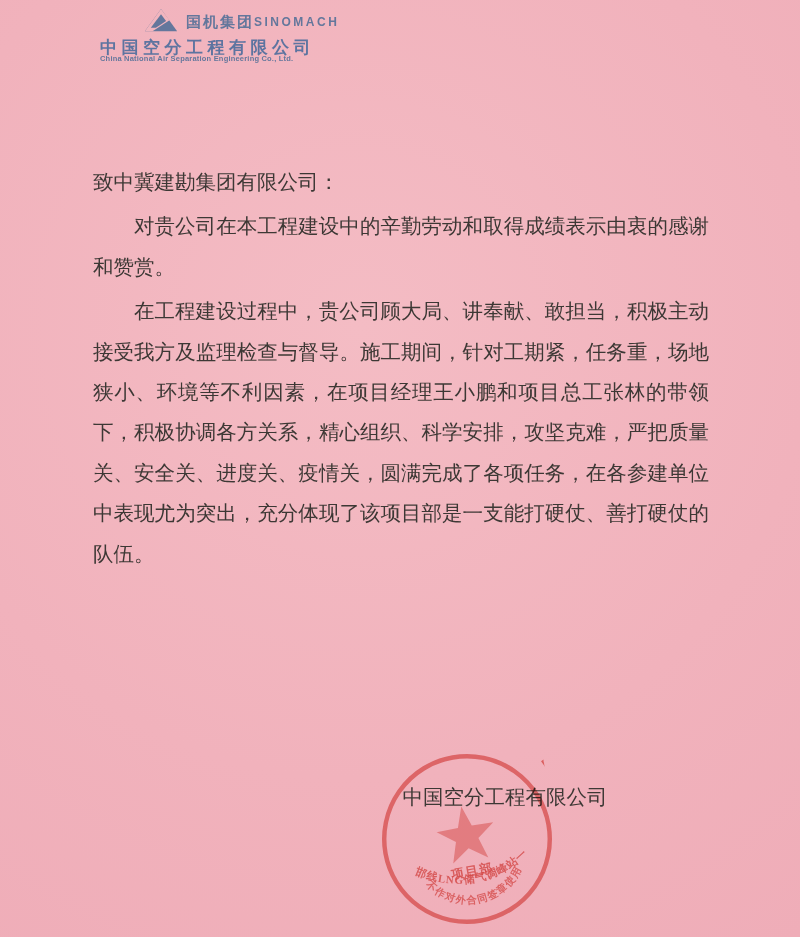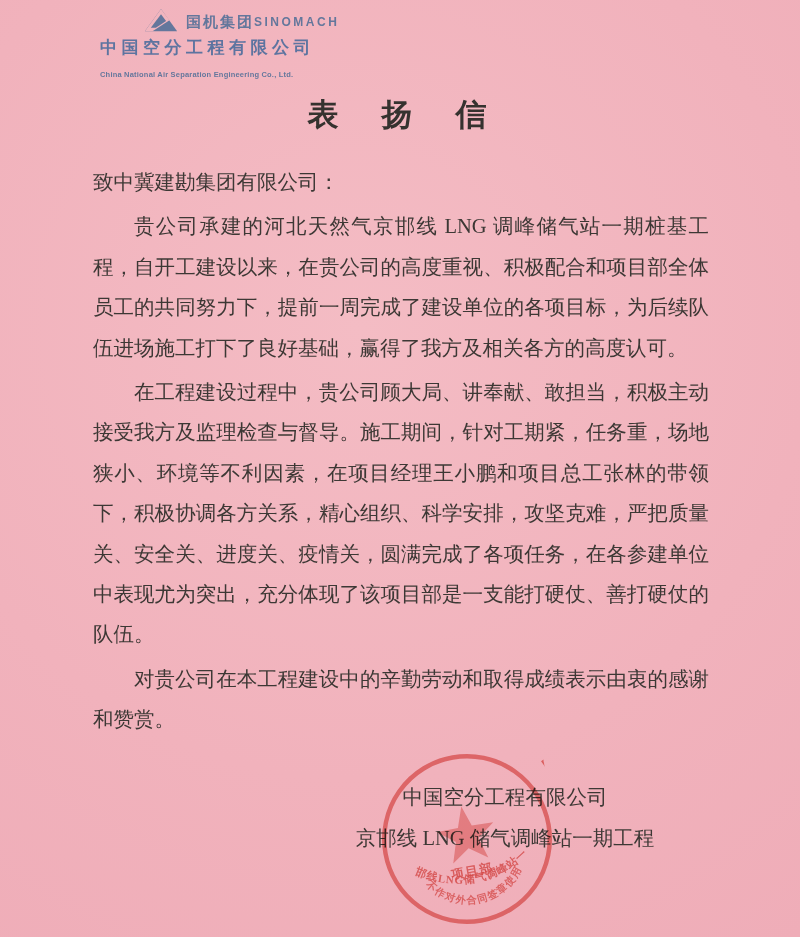--- a/index.html
+++ b/index.html
@@ -15,21 +15,21 @@
   .logo-row{position:absolute;left:44px;top:2px;display:flex;align-items:center;}
   .logo-mark{width:34px;height:26px;margin-right:8px;}
   .logo-names{display:flex;flex-direction:row;line-height:1;justify-content:flex-end;}
   .logo-cn{font-size:15px;font-weight:bold;color:#64779c;letter-spacing:2px;
            font-family:"Liberation Sans","DejaVu Sans",sans-serif;}
   .logo-en{font-size:12px;font-weight:bold;color:#64779c;letter-spacing:2.5px;margin-top:2px;
            font-family:"Liberation Sans","DejaVu Sans",sans-serif;}
   .company-cn{position:absolute;left:0;top:30px;font-size:17px;font-weight:bold;
               color:#5d74a0;letter-spacing:4.5px;
               font-family:"Liberation Sans","DejaVu Sans",sans-serif;}
-  .company-en{position:absolute;left:0;top:64px;font-size:7.5px;font-weight:bold;
+  .company-en{position:absolute;left:0;top:48px;font-size:7.5px;font-weight:bold;
               color:#64779c;letter-spacing:0.2px;
               font-family:"Liberation Sans","DejaVu Sans",sans-serif;}
 
   
   .title{position:absolute;left:0;top:94px;width:800px;text-align:center;
          font-size:31px;font-weight:bold;color:#35322f;letter-spacing:6px;}
   .body-text{position:absolute;left:89px;top:158px;width:624px;
              font-size:20.5px;color:#3d3835;line-height:40.4px;
              text-align:justify;text-justify:inter-ideograph;}
   .body-text p{margin:4px;text-indent:2em;}
@@ -59,32 +59,29 @@
       </svg>
       <div class="logo-names">
         <span class="logo-cn">国机集团</span>
         <span class="logo-en">SINOMACH</span>
       </div>
     </div>
     <div class="company-cn">中国空分工程有限公司</div>
     <div class="company-en">China National Air Separation Engineering Co., Ltd.</div>
   </div>
 
-  <div class="title">表　扬　信</div>
 
   <div class="body-text">
     <p class="salutation">致中冀建勘集团有限公司：</p>
-    <p>贵公司承建的河北天然气京邯线 LNG 调峰储气站一期桩基工程，自开工建设以来，在贵公司的高度重视、积极配合和项目部全体员工的共同努力下，提前一周完成了建设单位的各项目标，为后续队伍进场施工打下了良好基础，赢得了我方及相关各方的高度认可。</p>
+    <p>对贵公司在本工程建设中的辛勤劳动和取得成绩表示由衷的感谢和赞赏。</p>
     <p>在工程建设过程中，贵公司顾大局、讲奉献、敢担当，积极主动接受我方及监理检查与督导。施工期间，针对工期紧，任务重，场地狭小、环境等不利因素，在项目经理王小鹏和项目总工张林的带领下，积极协调各方关系，精心组织、科学安排，攻坚克难，严把质量关、安全关、进度关、疫情关，圆满完成了各项任务，在各参建单位中表现尤为突出，充分体现了该项目部是一支能打硬仗、善打硬仗的队伍。</p>
-    <p>对贵公司在本工程建设中的辛勤劳动和取得成绩表示由衷的感谢和赞赏。</p>
   </div>
 
   <div class="signature">
     <div class="sig-line">中国空分工程有限公司</div>
-    <div class="sig-line">京邯线 LNG 储气调峰站一期工程</div>
   </div>
 
   <div class="stamp">
     <svg viewBox="0 0 200 200">
       <defs>
         <path id="ringPath" d="M 100,174 A 74,74 0 1,1 99.9,174" transform="rotate(-90 100 100)" fill="none"></path>
         <path id="projPath" d="M 35,128 A 110,110 0 0,0 165,128" fill="none"></path>
         <path id="notePath" d="M 47,146 A 66,66 0 0,0 153,146" fill="none"></path>
       </defs>
       <circle cx="100" cy="100" r="93" fill="none" stroke="#dd5148" stroke-width="5" opacity="0.72"></circle>

